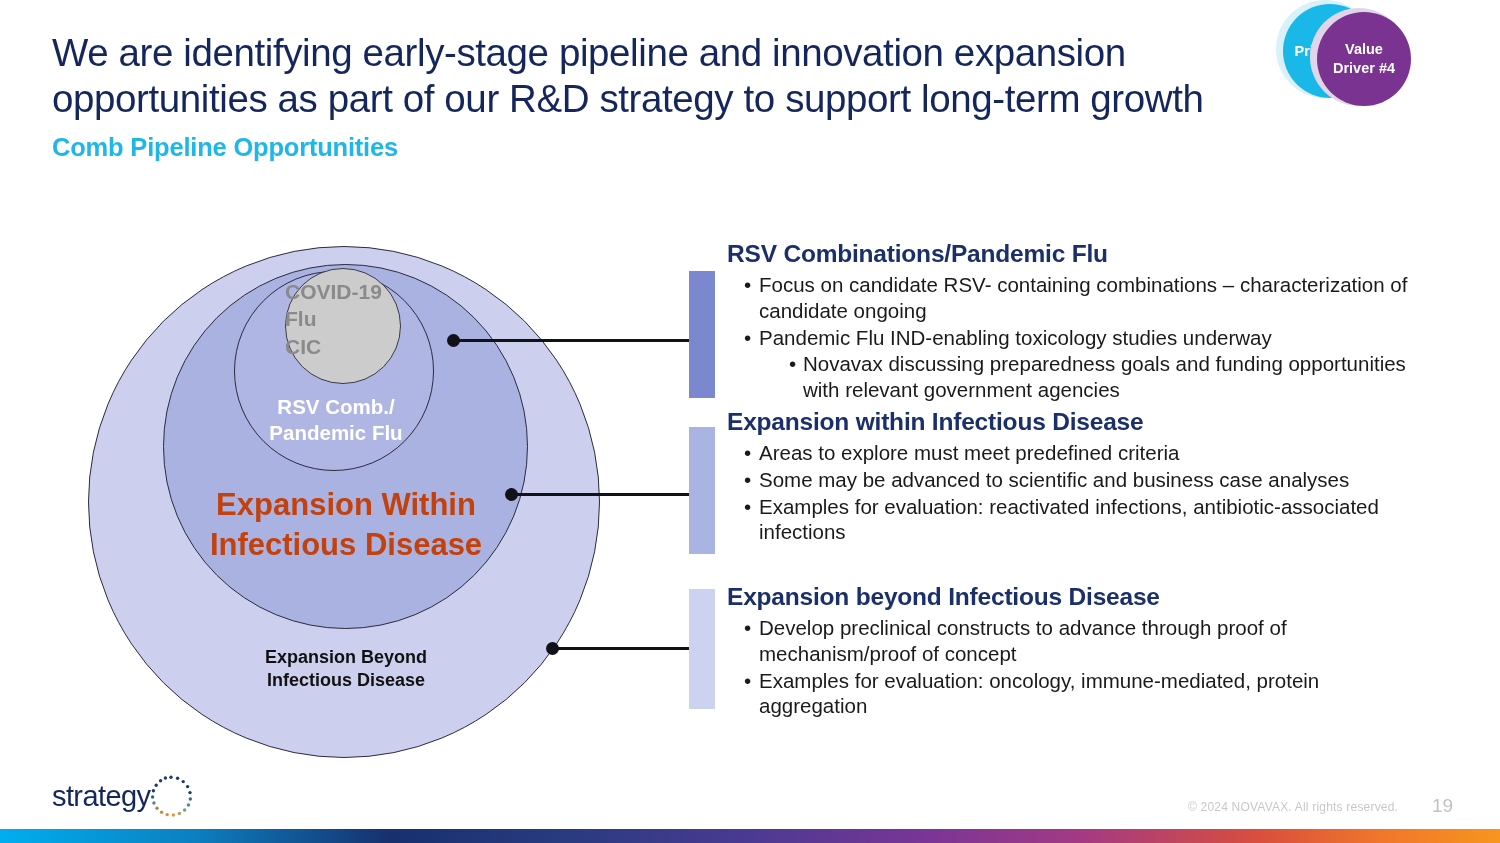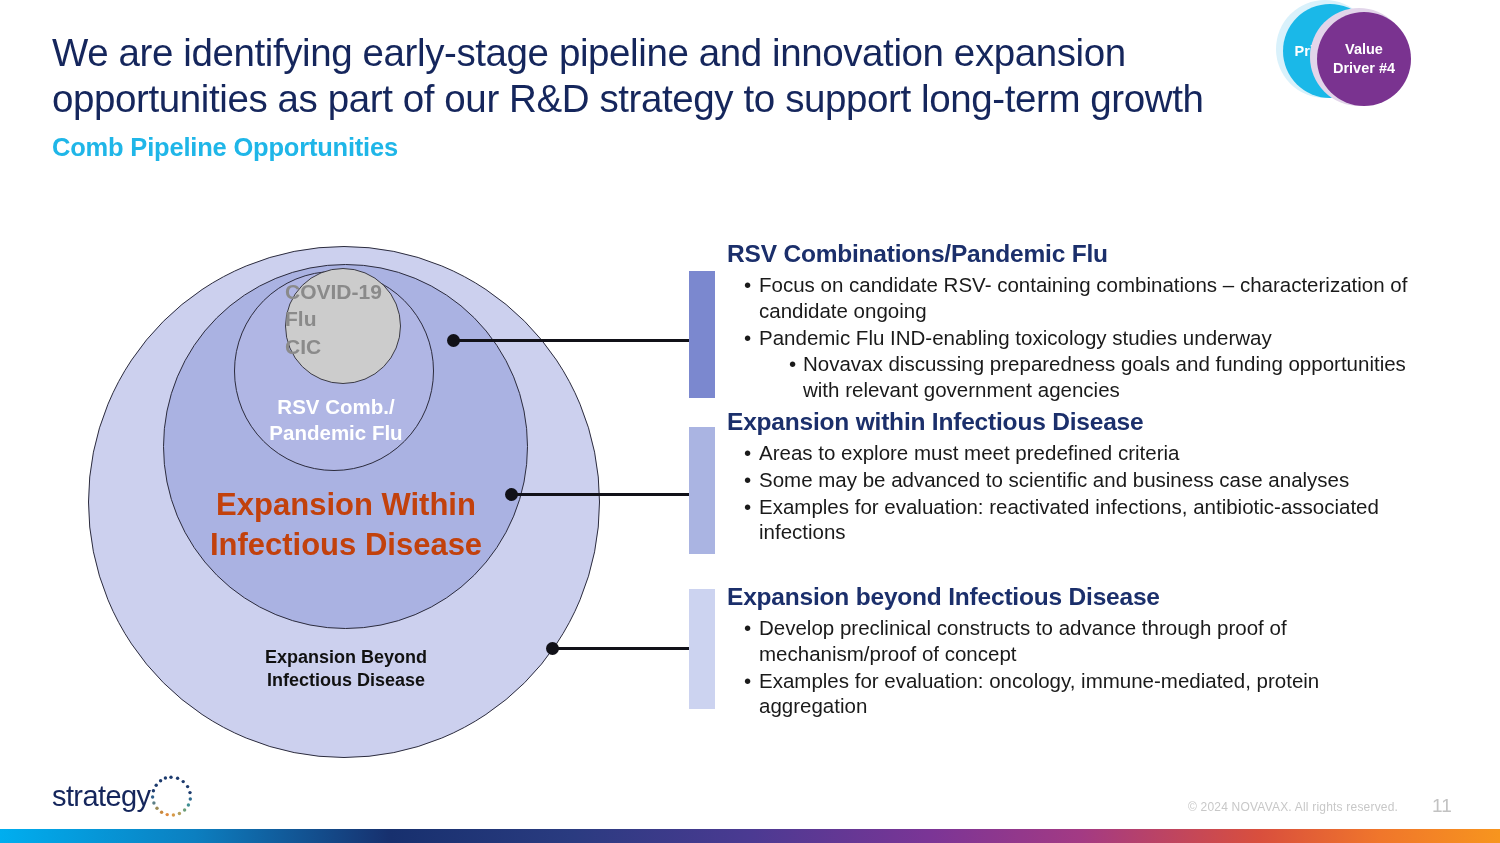--- a/index.html
+++ b/index.html
@@ -387,17 +387,17 @@
         <circle cx="4.6" cy="23.0" r="1.7" fill="#2f5f8a"></circle>
         <circle cx="5.4" cy="16.8" r="1.7" fill="#1d3b6e"></circle>
         <circle cx="8.2" cy="11.2" r="1.7" fill="#1d3b6e"></circle>
         <circle cx="12.6" cy="6.8" r="1.7" fill="#1d3b6e"></circle>
         <circle cx="17.4" cy="4.0" r="1.7" fill="#1d3b6e"></circle>
       </g>
     </svg>
   </div>
 
   <div id="copyright">© 2024 NOVAVAX. All rights reserved.</div>
-  <div id="page-number">11</div>
+  <div id="page-number">19</div>
 
   <div id="bottom-gradient"></div>
 
 </div>
 
 </body></html>

